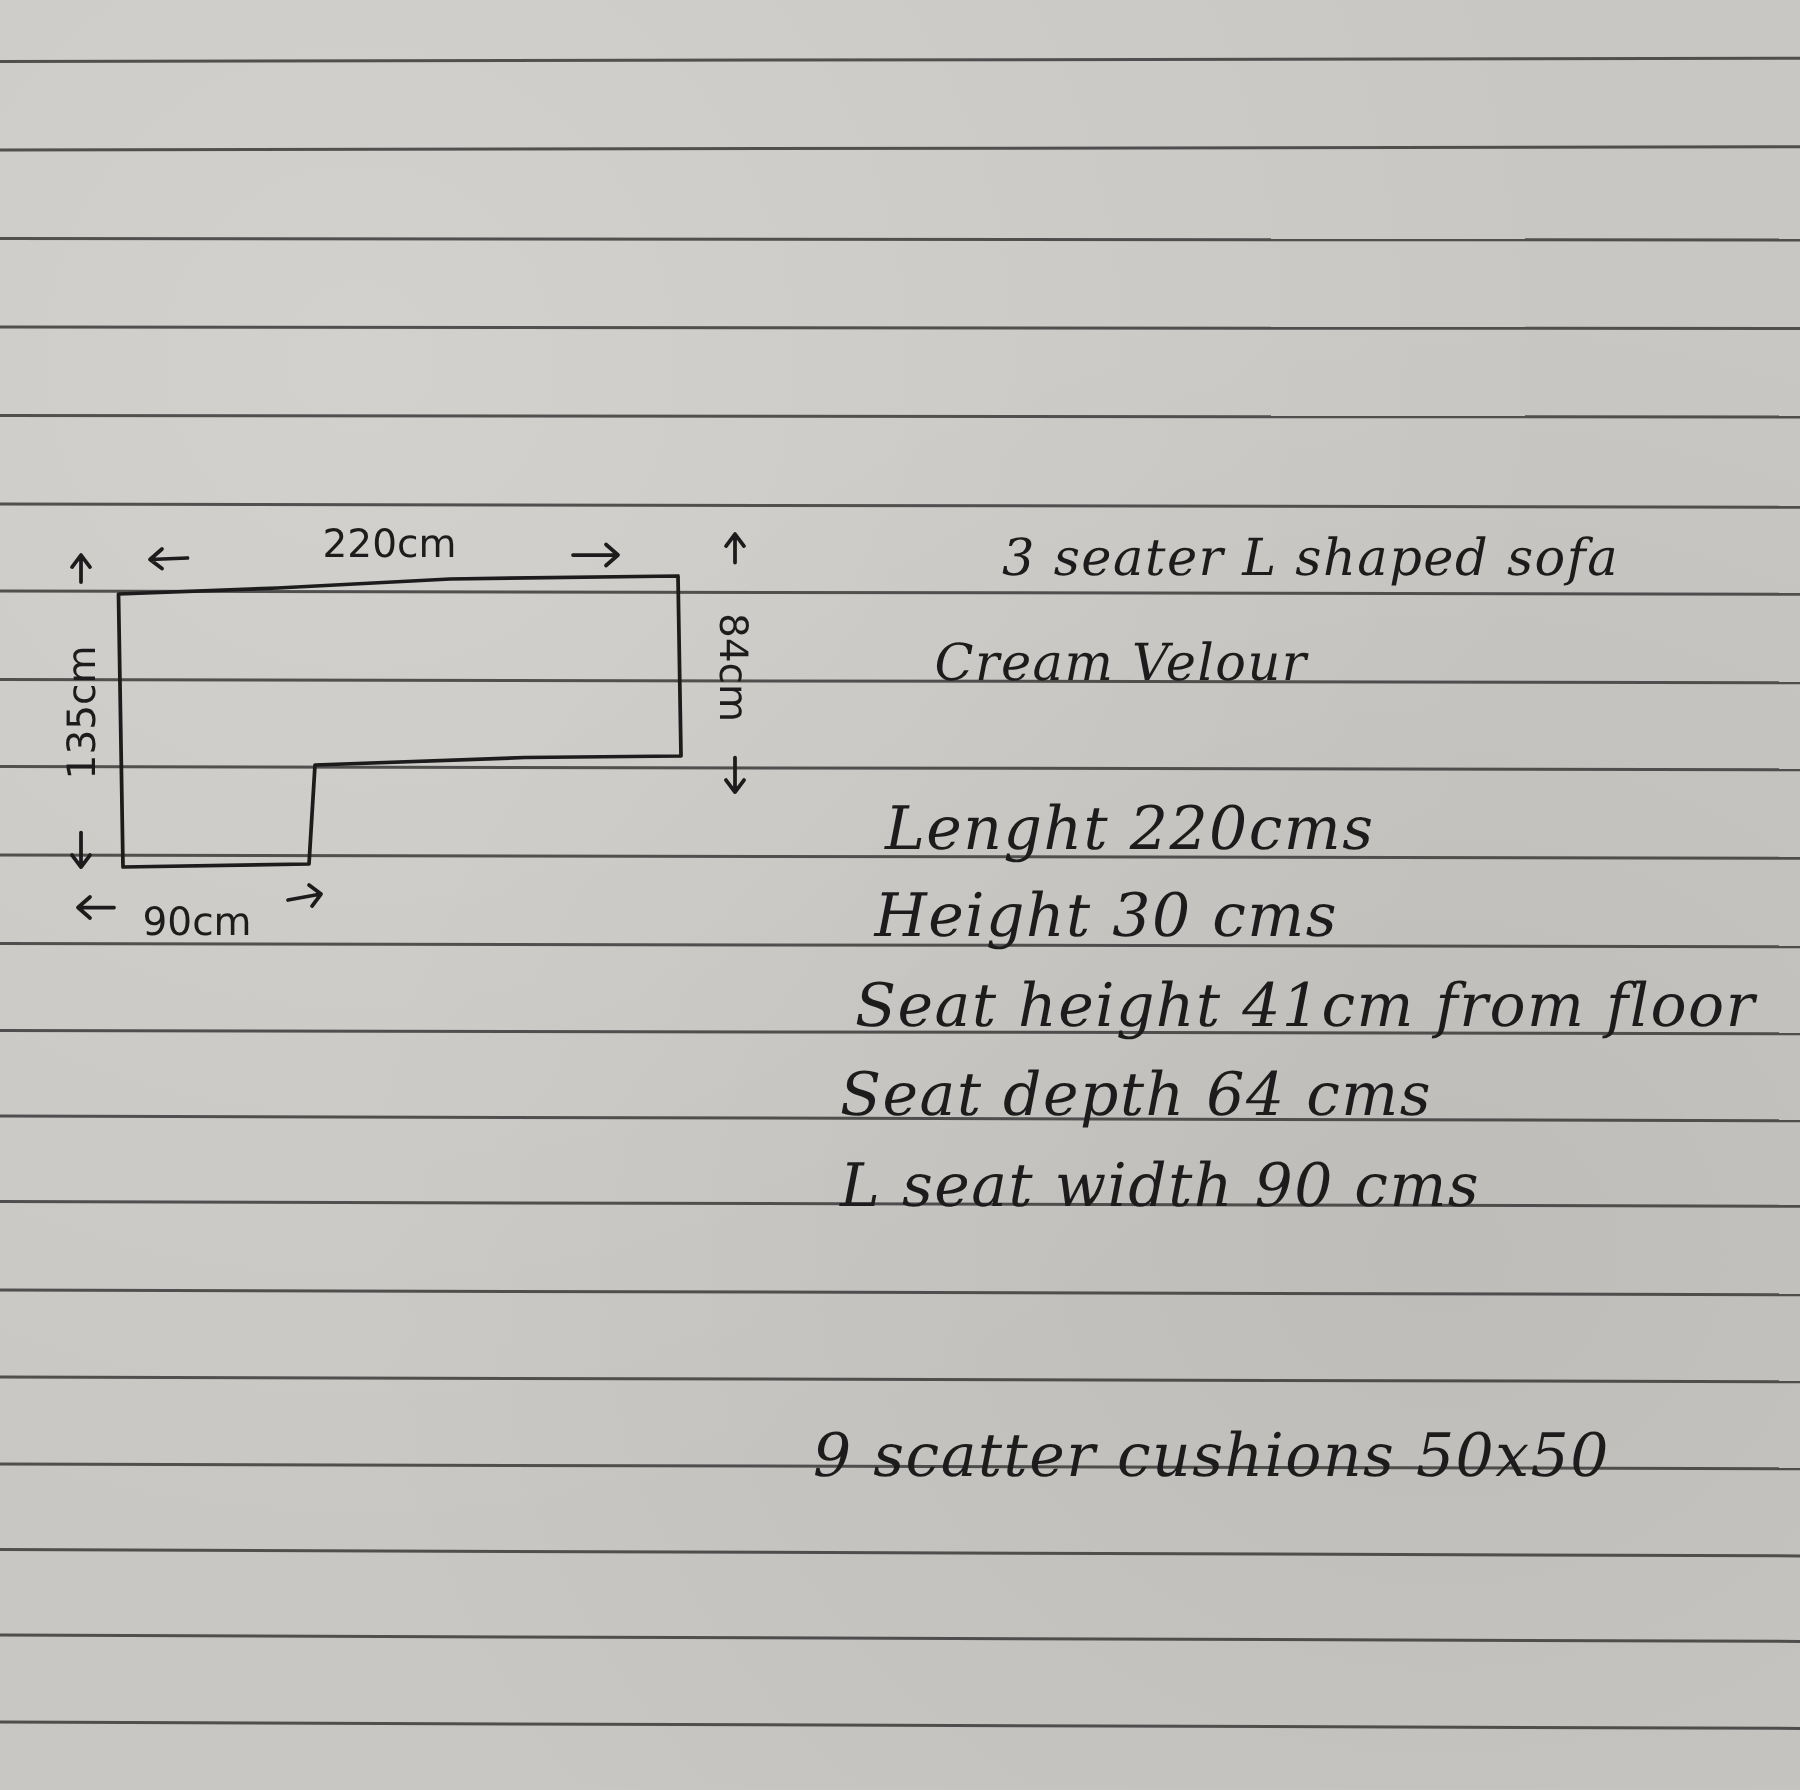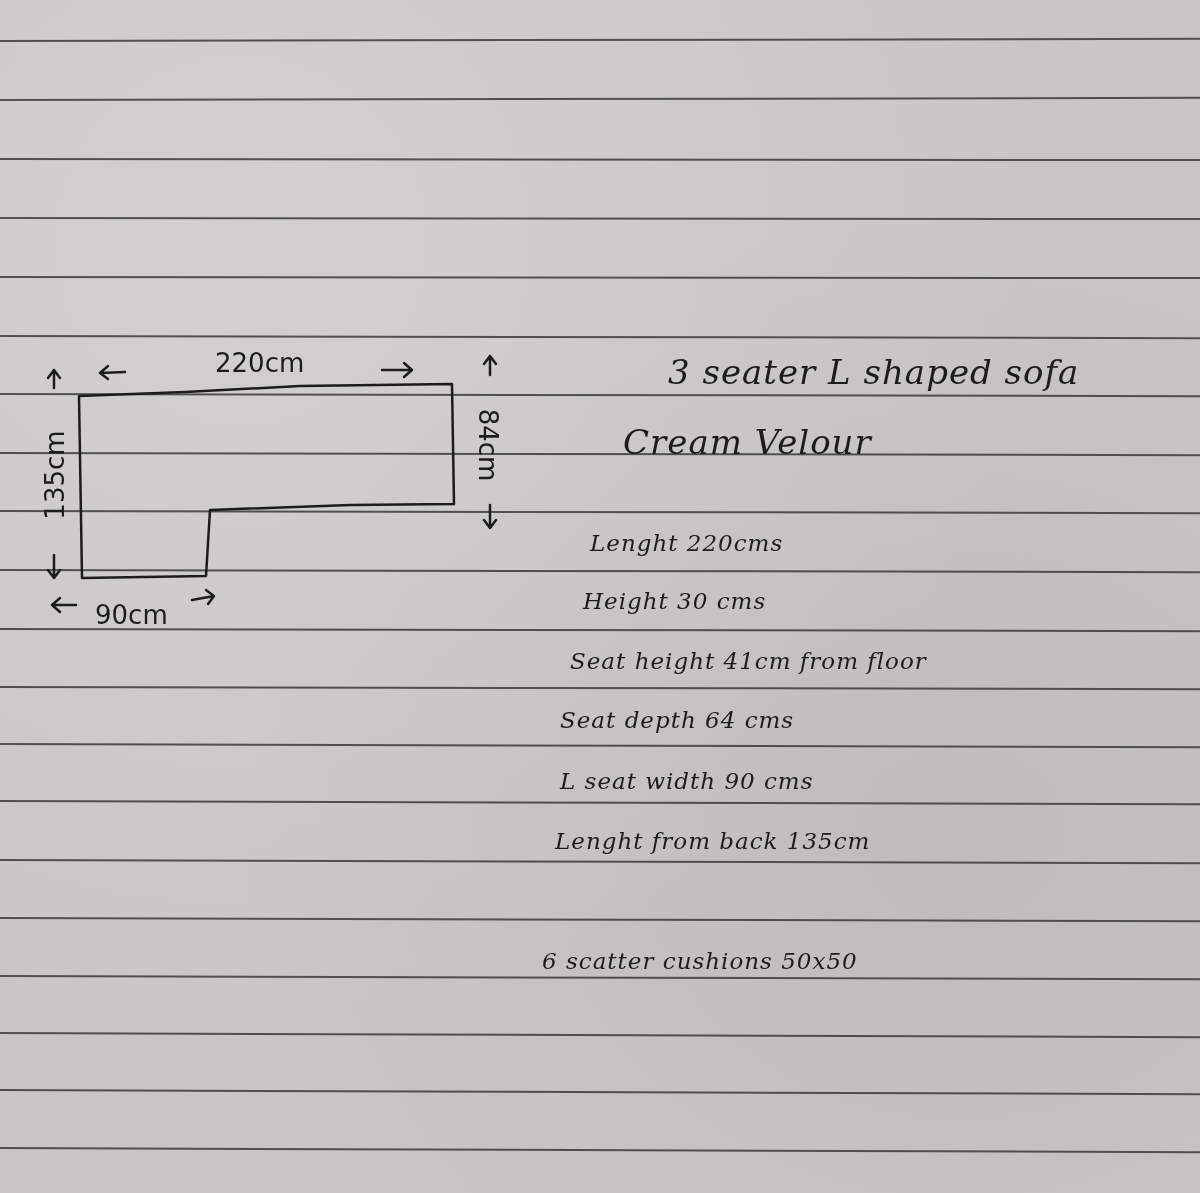--- a/index.html
+++ b/index.html
@@ -15,21 +15,21 @@
   .rule {
     position: absolute; left: -20px; width: 1240px; height: 2px;
     background: #3a3a3a; opacity: 0.85; transform-origin: left center;
   }
   .hand {
     position: absolute; color: #1c1c1c;
     font-family: "DejaVu Serif", serif; font-style: italic;
     white-space: nowrap; letter-spacing: 1px;
   }
   .title-line { font-size: 34px; }
-  .spec-line { font-size: 23px; }
+  .spec-line { font-size: 40px; }
   .dim { position: absolute; color: #1c1c1c; font-family: "DejaVu Sans", sans-serif; font-size: 26px; white-space: nowrap; }
   .vert-left { transform: rotate(-90deg); transform-origin: center; }
   .vert-right { transform: rotate(90deg); transform-origin: center; }
   svg.sketch { position: absolute; left: 0; top: 0; }
 </style>
 </head>
 <body>
 
 <div class="paper">
 
@@ -78,15 +78,14 @@
   <div class="dim" style="left:95px; top:600px;">90cm</div>
 
   <div class="hand title-line" style="left:648px; top:352px;margin-left:20px;">3 seater L shaped sofa</div>
   <div class="hand title-line" style="left:623px; top:410px;margin-top:12px;">Cream Velour</div>
 
   <div class="hand spec-line" style="left:590px; top:530px;">Lenght  220cms</div>
   <div class="hand spec-line" style="left:583px; top:588px;">Height  30 cms</div>
   <div class="hand spec-line" style="left:570px; top:648px;font-style:italic;">Seat height 41cm from floor</div>
   <div class="hand spec-line" style="left:560px; top:707px;">Seat depth 64 cms</div>
   <div class="hand spec-line" style="left:560px; top:768px;">L seat width 90 cms</div>
-  <div class="hand spec-line" style="left:555px; top:828px;">Lenght from back 135cm</div>
-  <div class="hand spec-line" style="left:542px; top:948px;">6 scatter cushions  50x50</div>
+  <div class="hand spec-line" style="left:542px; top:948px;">9 scatter cushions  50x50</div>
 </div>
 
 </body></html>

